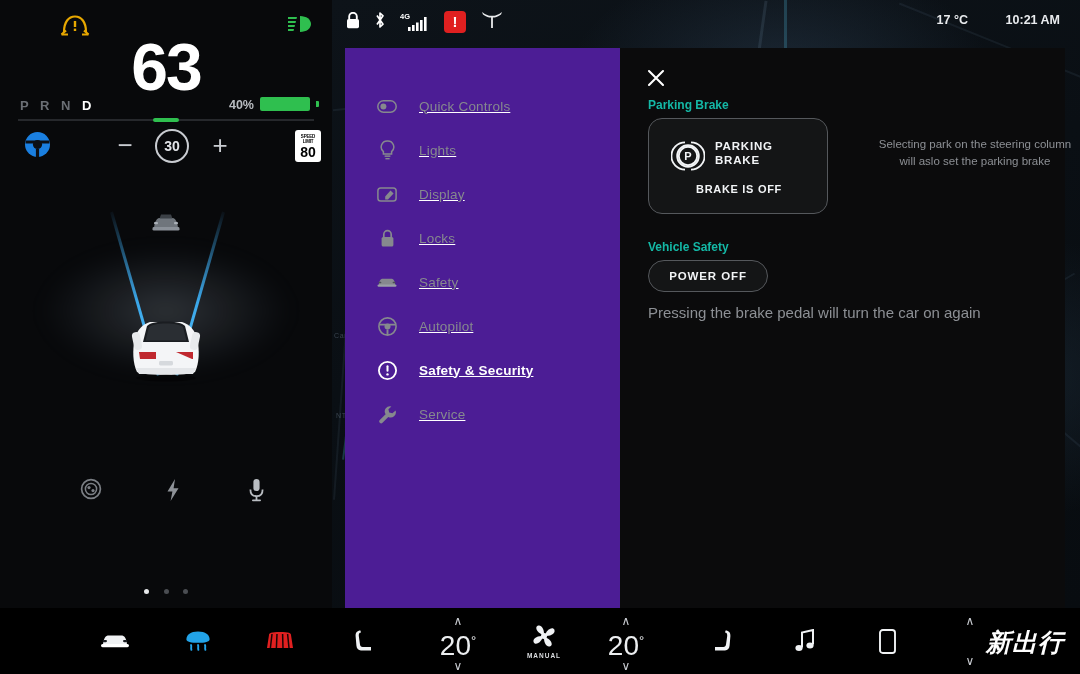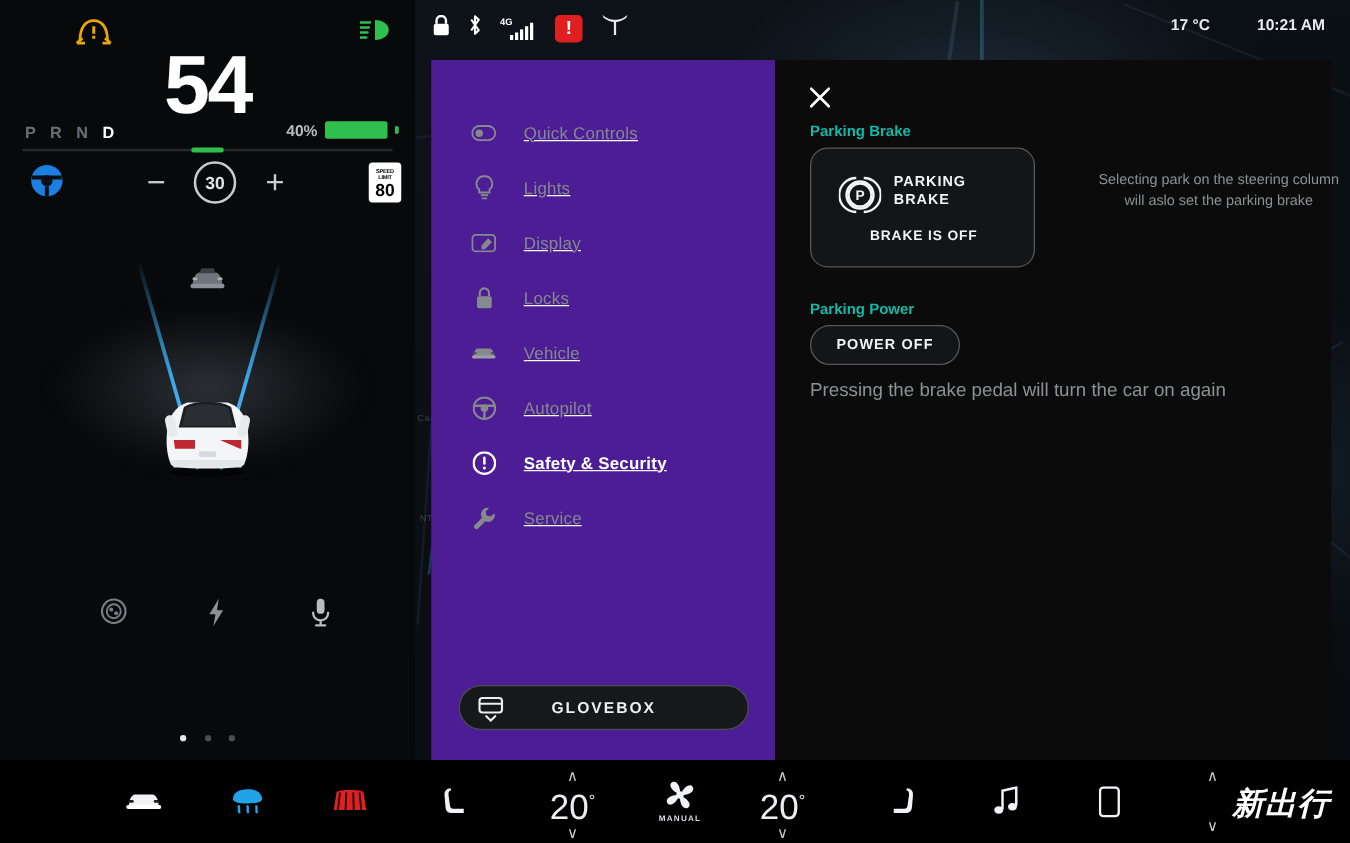--- a/index.html
+++ b/index.html
@@ -231,21 +231,21 @@
       </svg>
     </span>
 
     <span id="headlight-icon">
       <svg width="30" height="20" viewBox="0 0 30 20">
         <path d="M12 2 C18.5 2 23 5.6 23 10 C23 14.4 18.5 18 12 18 Z" fill="#2fbf4f"></path>
         <path d="M1 4 H9 M1 8 H9 M1 12 H9 M1 16 H9" stroke="#2fbf4f" stroke-width="2" stroke-linecap="round" transform="skewX(-14)"></path>
       </svg>
     </span>
 
-    <div id="speed-value">54</div>
+    <div id="speed-value">63</div>
 
     <div id="prnd">
       <span>P</span>
       <span>R</span>
       <span>N</span>
       <span class="active">D</span>
     </div>
 
     <div id="batt-pct">40%</div>
     <div id="batt-shell">
@@ -377,21 +377,21 @@
       </div>
       <div class="nav-item">
         <span class="nav-icon">
           <svg width="22" height="13" viewBox="0 0 22 13">
               <path d="M2 10 C2 5.6 3.4 3 5.4 2.4 L16.6 2.4 C18.6 3 20 5.6 20 10 Z" fill="#86898e"></path>
               <rect x="0.6" y="8.6" width="20.8" height="2.6" rx="1.3" fill="#9aa0a6"></rect>
               <rect x="1.6" y="5.6" width="3.2" height="1.8" rx="0.9" fill="#4d5056"></rect>
               <rect x="17.2" y="5.6" width="3.2" height="1.8" rx="0.9" fill="#4d5056"></rect>
             </svg>
         </span>
-        <span class="nav-label">Vehicle</span>
+        <span class="nav-label">Safety</span>
       </div>
       <div class="nav-item">
         <span class="nav-icon">
           <svg width="19" height="19" viewBox="0 0 19 19">
               <circle cx="9.5" cy="9.5" r="8.6" stroke="#86898e" stroke-width="1.6" fill="none"></circle>
               <circle cx="9.5" cy="9.5" r="3" fill="#86898e"></circle>
               <path d="M1.2 7.6 H17.8 M9.5 12.5 V18.1" stroke="#86898e" stroke-width="1.9"></path>
             </svg>
         </span>
         <span class="nav-label">Autopilot</span>
@@ -408,30 +408,20 @@
       </div>
       <div class="nav-item">
         <span class="nav-icon">
           <svg width="19" height="19" viewBox="0 0 19 19">
               <path d="M13.4 1.4 A5.2 5.2 0 0 0 7.6 9.2 L1.8 15 A1.9 1.9 0 0 0 4.5 17.7 L10.3 11.9 A5.2 5.2 0 0 0 17.6 5.6 L14.4 8.2 L11.2 7.4 L10.4 4.2 Z" fill="#86898e"></path>
             </svg>
         </span>
         <span class="nav-label">Service</span>
       </div>
 
-      <div id="glovebox">
-        <span class="gb-icon">
-          <svg width="22" height="22" viewBox="0 0 22 22">
-            <rect x="1.6" y="2.4" width="18" height="11.6" rx="2.4" stroke="#eceef0" stroke-width="1.7" fill="none"></rect>
-            <path d="M1.6 7 H19.6" stroke="#eceef0" stroke-width="1.7"></path>
-            <path d="M7 17 L10.6 20.4 L14.2 17" stroke="#eceef0" stroke-width="1.7" fill="none" stroke-linecap="round"></path>
-          </svg>
-        </span>
-        <span class="gb-label">GLOVEBOX</span>
-      </div>
     </div>
 
     <div id="panel-body">
       <span id="close-x">
         <svg width="20" height="20" viewBox="0 0 20 20">
             <path d="M3 3 L17 17 M17 3 L3 17" stroke="#fff" stroke-width="2.1" stroke-linecap="round"></path>
           </svg>
       </span>
 
       <div class="sec-title" id="pb-title">Parking Brake</div>
@@ -449,21 +439,21 @@
         </span>
         <div class="pb-txt">
           <div>PARKING</div>
           <div>BRAKE</div>
         </div>
         <div class="pb-state">BRAKE IS OFF</div>
       </div>
 
       <div id="pb-hint">Selecting park on the steering column will aslo set the parking brake</div>
 
-      <div class="sec-title" id="vp-title">Parking Power</div>
+      <div class="sec-title" id="vp-title">Vehicle Safety</div>
       <div id="power-off">POWER OFF</div>
       <div id="vp-hint">Pressing the brake pedal will turn the car on again</div>
     </div>
   </div>
 
   <div id="toolbar">
 
     <div class="tb" style="left:92px;width:46px;">
       <svg width="30" height="18" viewBox="0 0 30 18">
           <path d="M3 14 C3 8 5 4.4 7.6 3.6 L22.4 3.6 C25 4.4 27 8 27 14 Z" fill="#f0f2f4"></path>

